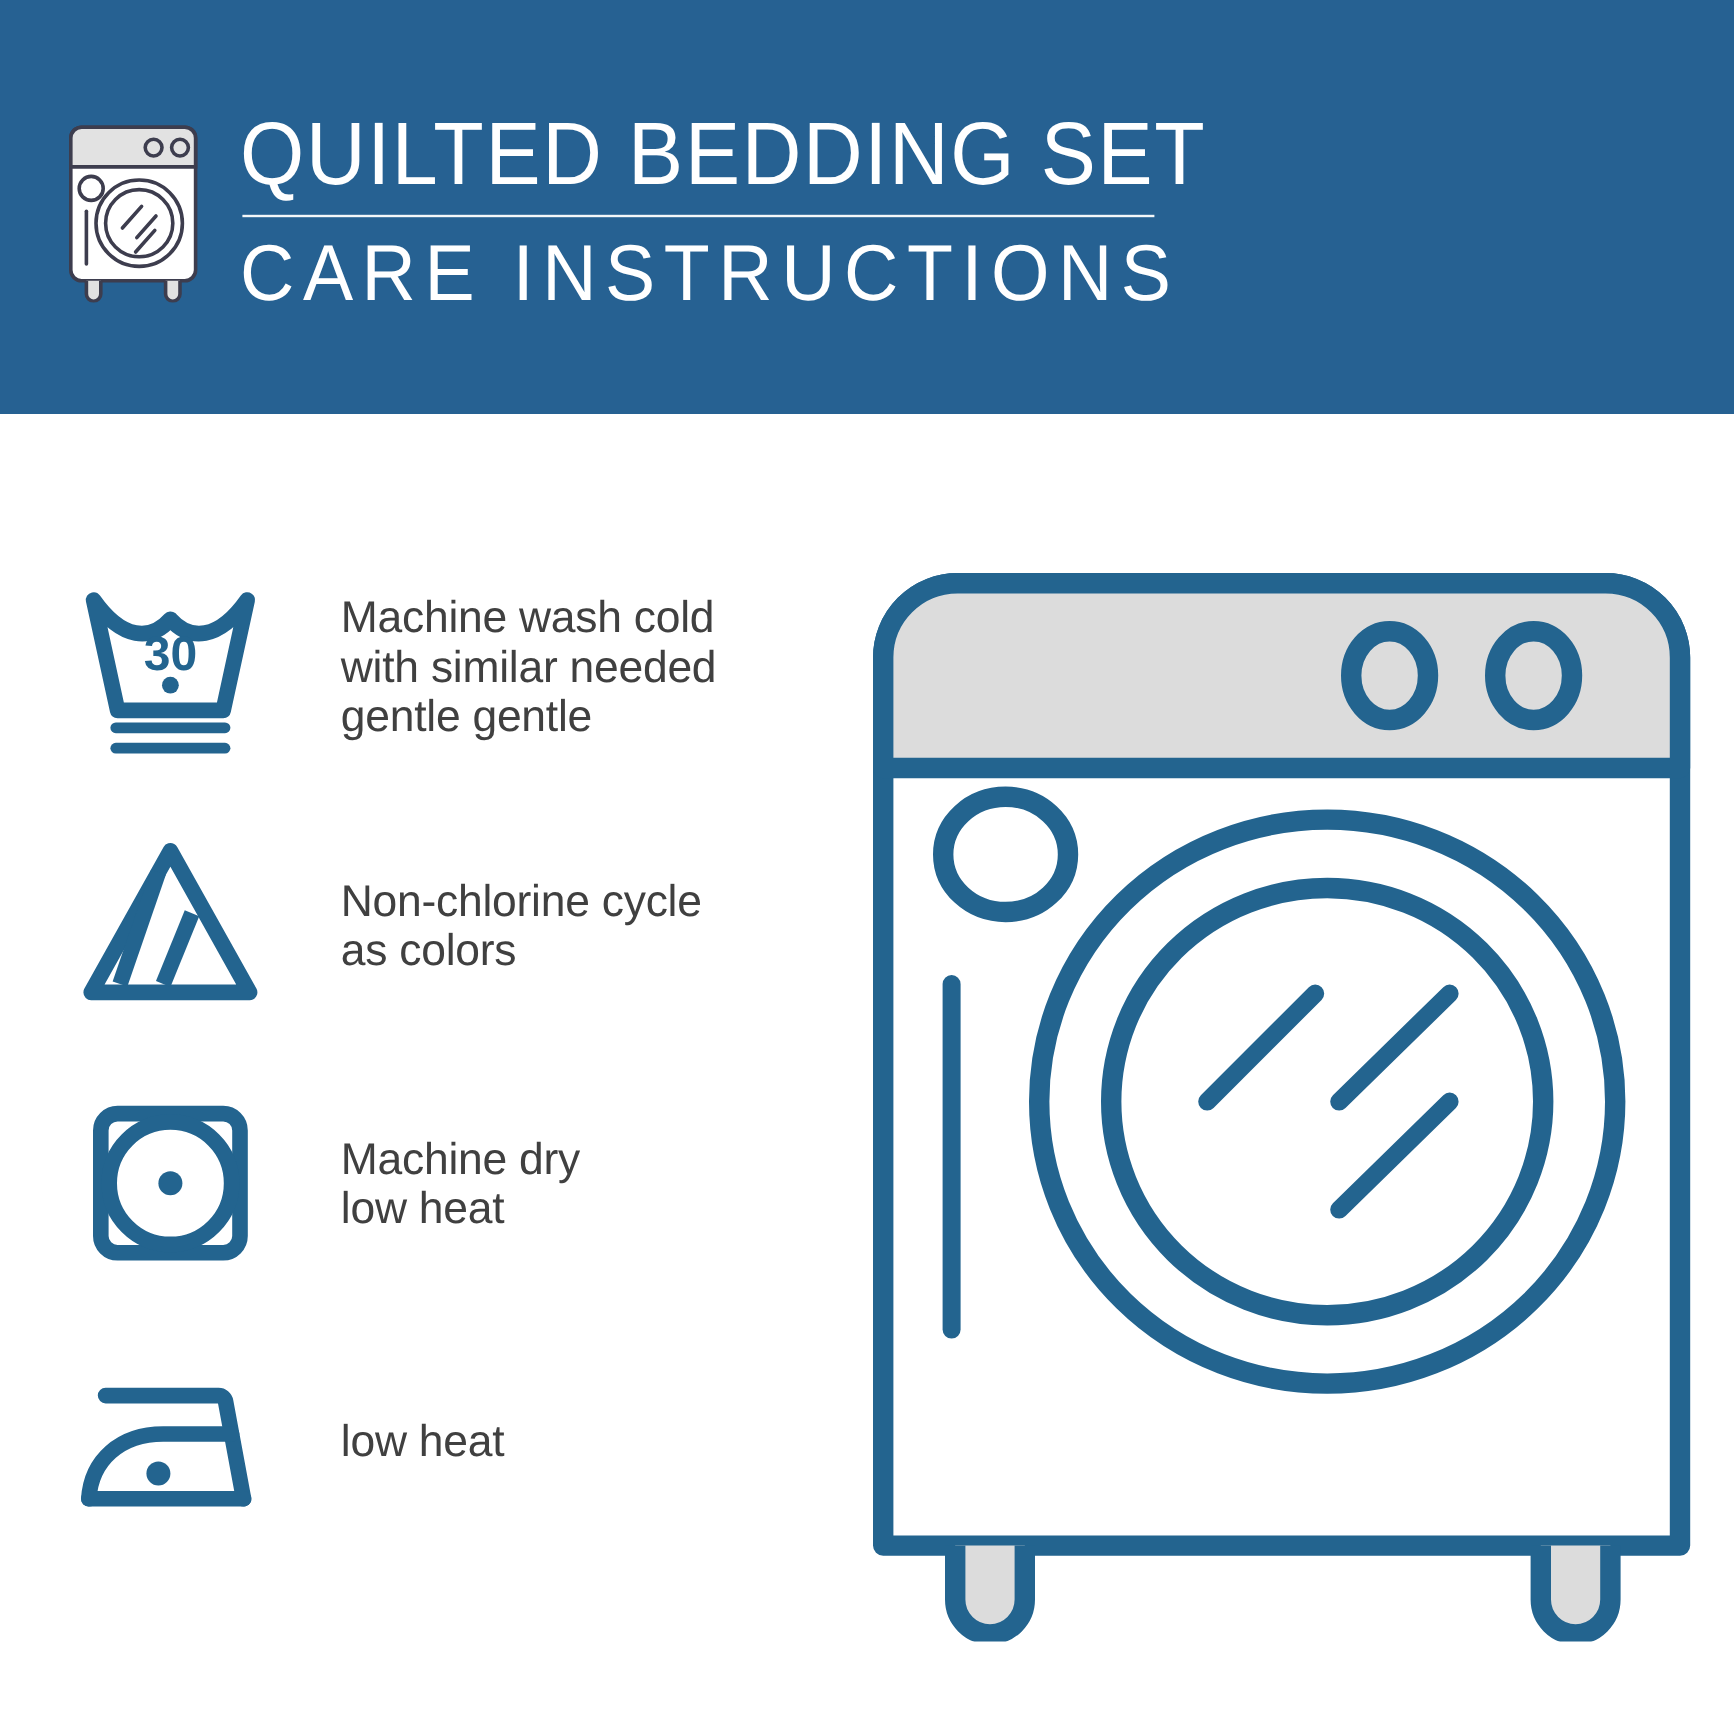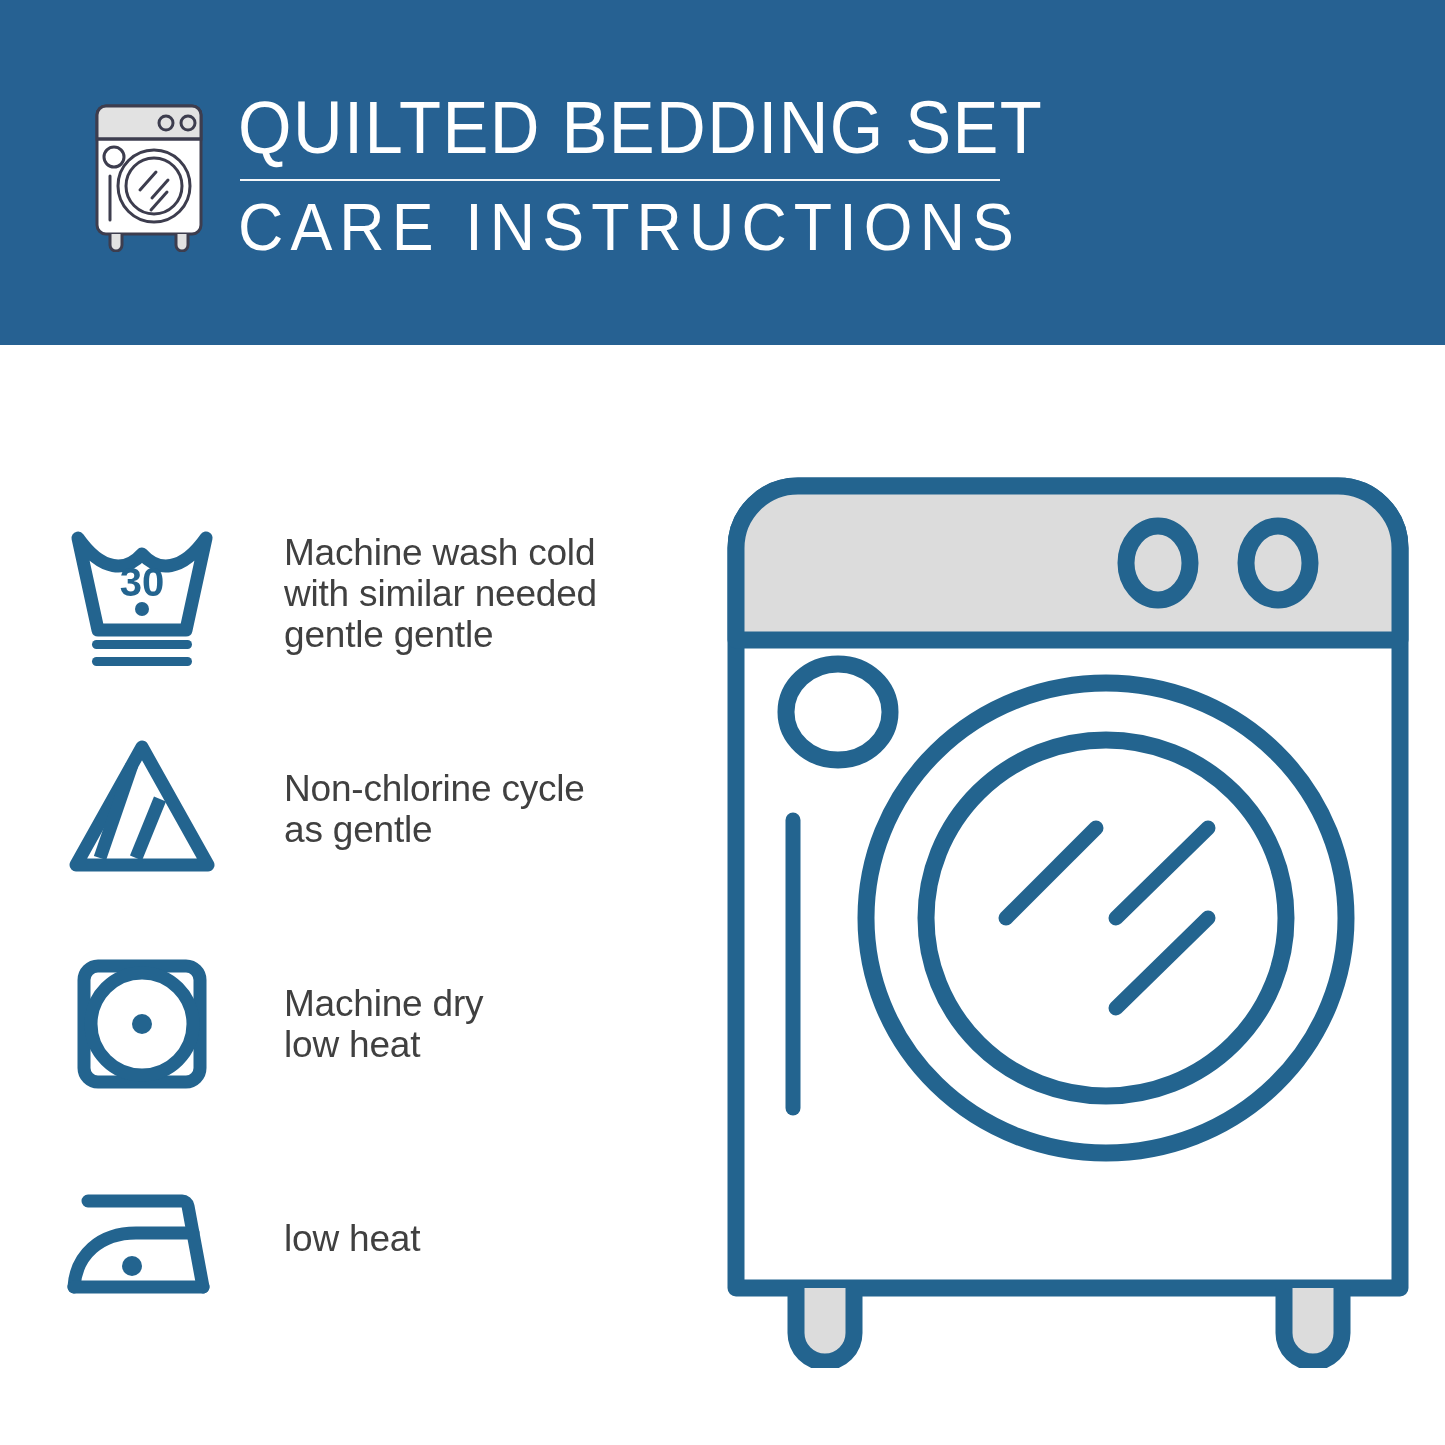--- a/index.html
+++ b/index.html
@@ -22,21 +22,21 @@
   .header {
     position: absolute;
     left: 0;
     top: 0;
     width: 1445px;
     height: 345px;
     background: #266192;
     display: flex;
     align-items: center;
     box-sizing: border-box;
-    padding-left: 88px;
+    padding-left: 50px;
   }
   .header-logo {
     width: 122px;
     height: 152px;
     flex: 0 0 auto;
     margin-right: 28px;
     margin-top: 6px;
   }
   .header-text {
     display: flex;
@@ -71,21 +71,21 @@
     white-space: nowrap;
     font-family: "Liberation Sans Narrow", "Liberation Sans", sans-serif;
     transform: scaleX(0.95);
     transform-origin: left center;
   }
 
   
   .care-list {
     position: absolute;
     left: 62px;
-    top: 486px;
+    top: 448px;
     width: 620px;
   }
   .care-row {
     display: flex;
     align-items: center;
     height: 215px;
   }
   .care-icon {
     width: 160px;
     height: 160px;
@@ -192,21 +192,21 @@
         <svg viewBox="0 0 160 160" width="160" height="160" aria-hidden="true">
 
           <path d="M80 18 L146 136 L14 136 Z" fill="none" stroke="#23648f" stroke-width="13" stroke-linejoin="round"></path>
 
           <line x1="70" y1="36" x2="38" y2="129" stroke="#23648f" stroke-width="13" stroke-linecap="butt"></line>
           <line x1="98" y1="70" x2="74" y2="129" stroke="#23648f" stroke-width="13" stroke-linecap="butt"></line>
         </svg>
       </div>
       <div class="care-text">
         <span class="line">Non-chlorine cycle</span>
-        <span class="line">as gentle</span>
+        <span class="line">as colors</span>
       </div>
     </div>
 
     <div class="care-row">
       <div class="care-icon">
         <svg viewBox="0 0 160 160" width="160" height="160" aria-hidden="true">
           <rect x="22" y="22" width="116" height="116" rx="14" ry="14" fill="none" stroke="#23648f" stroke-width="13"></rect>
           <circle cx="80" cy="80" r="51" fill="none" stroke="#23648f" stroke-width="13"></circle>
           <circle cx="80" cy="80" r="10" fill="#23648f"></circle>
         </svg>

